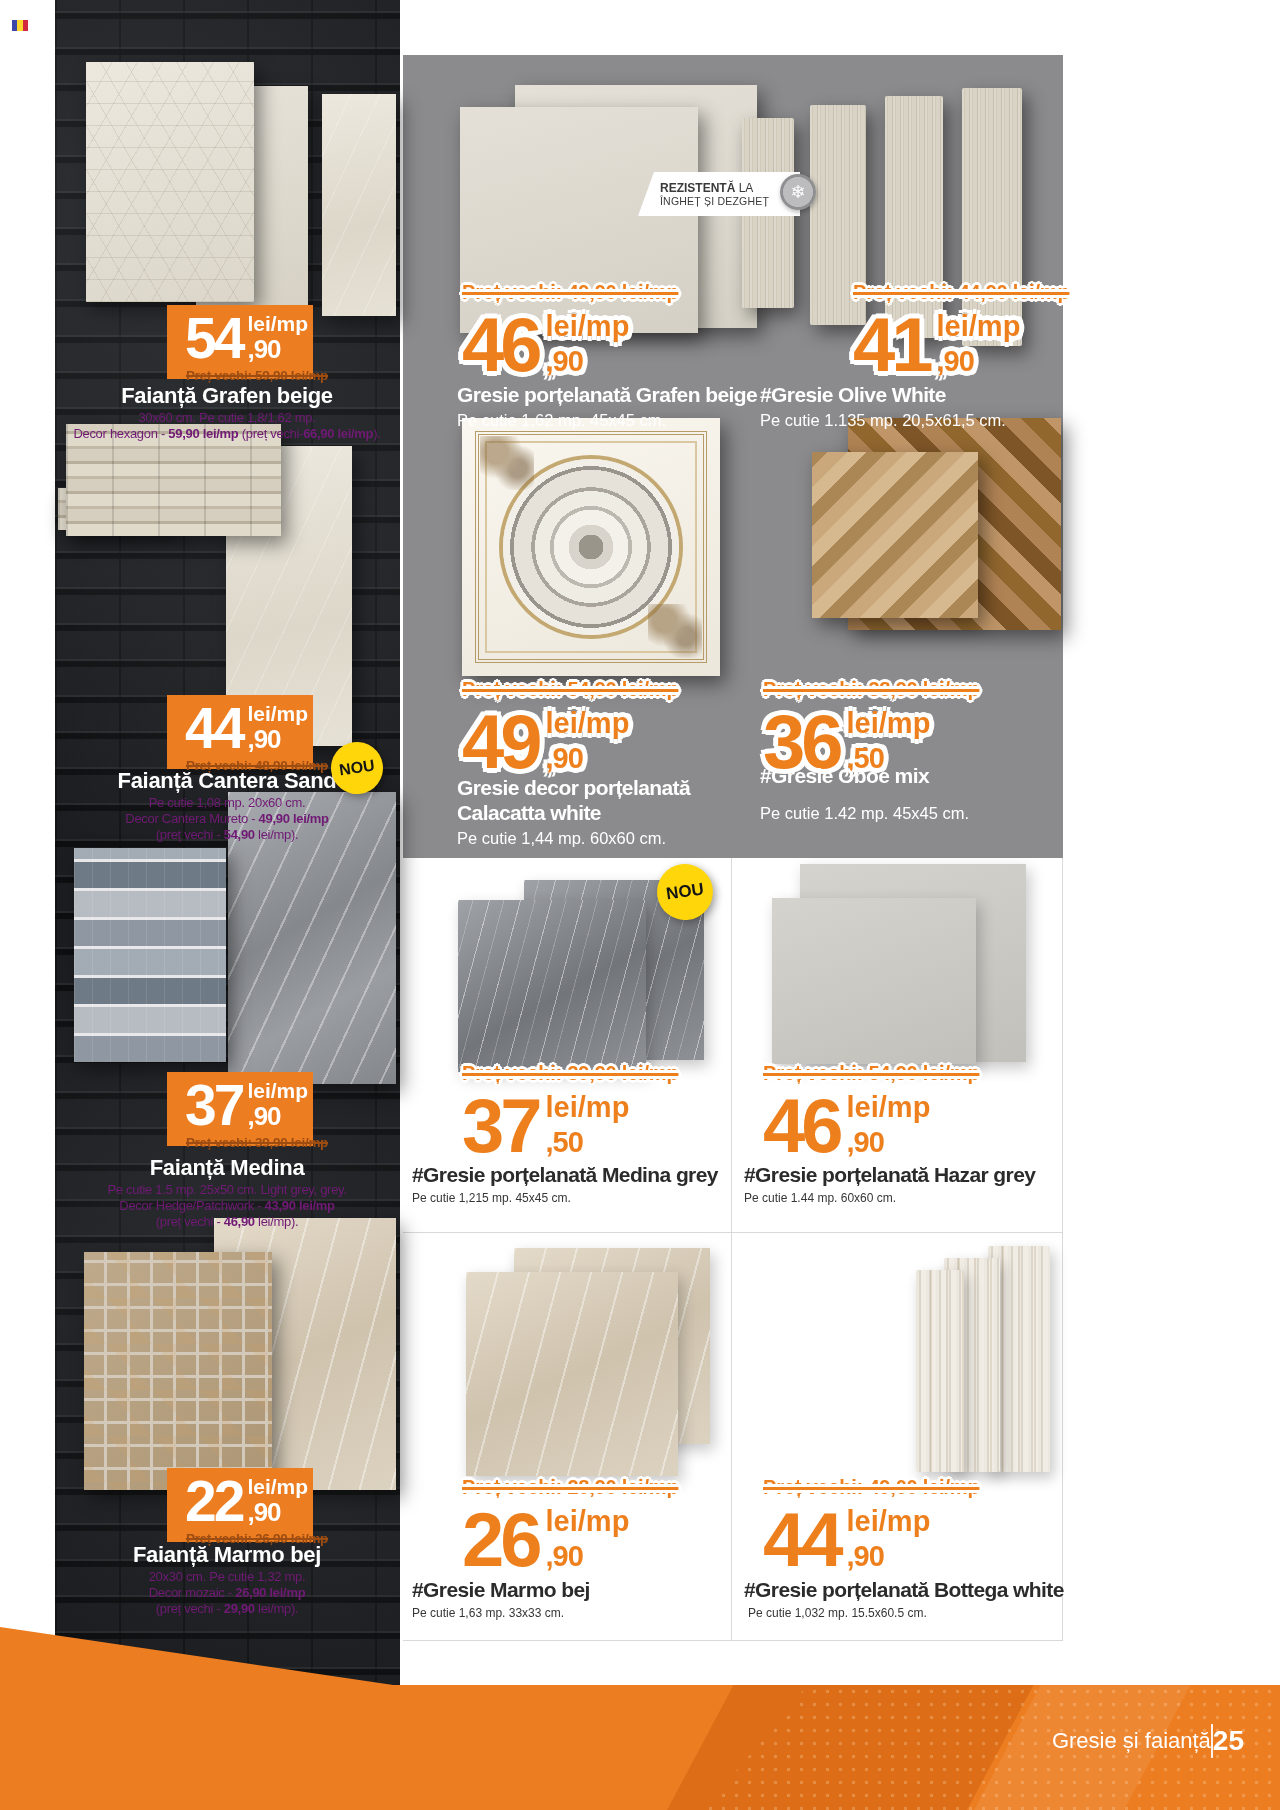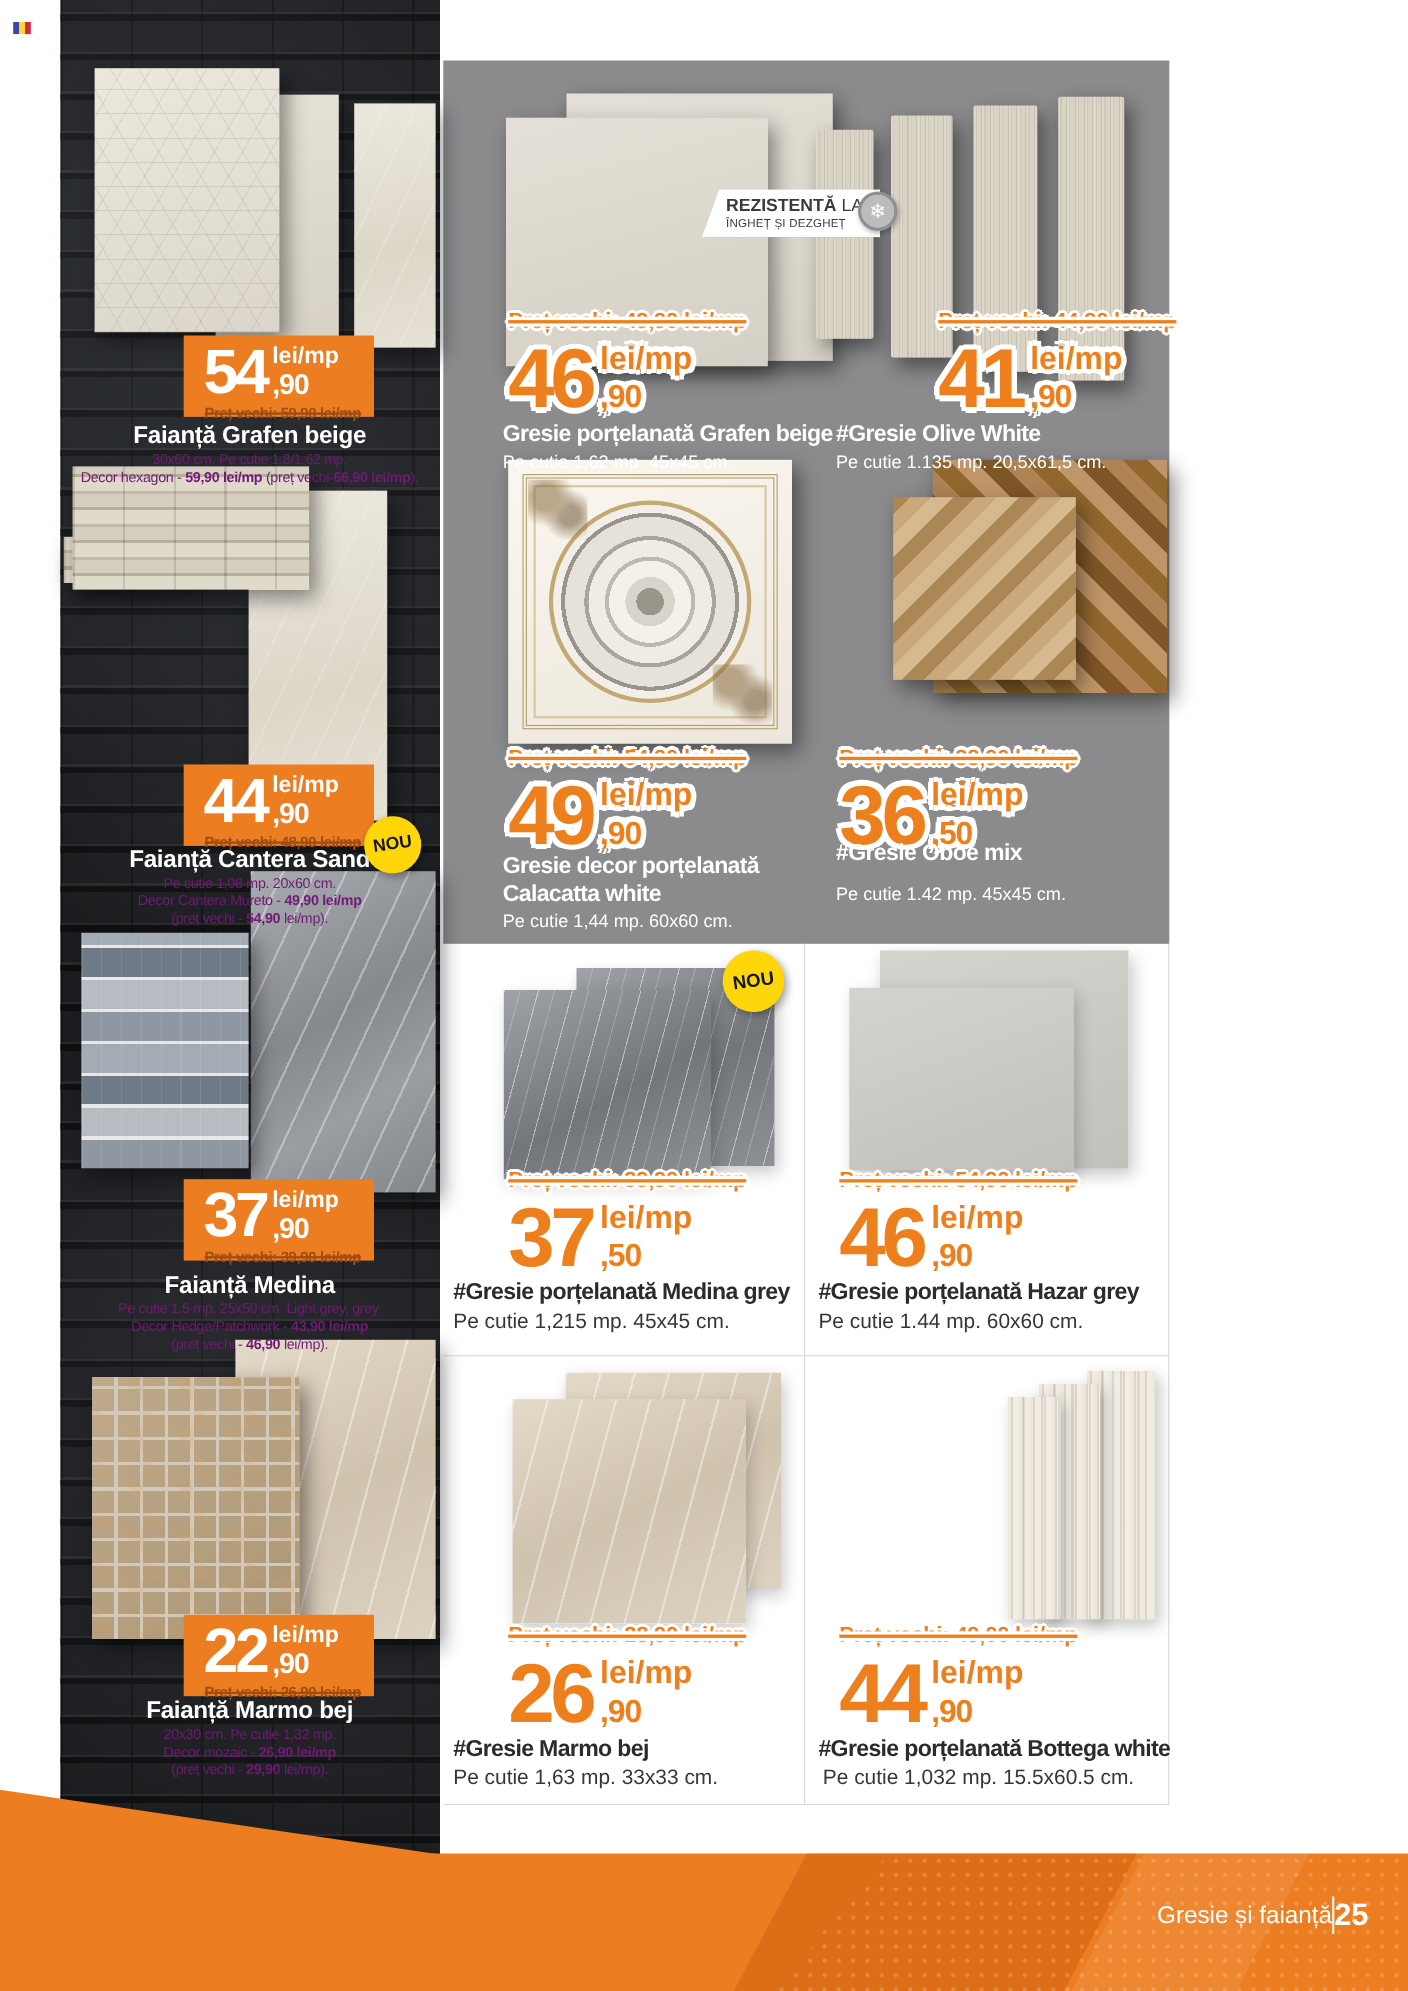--- a/index.html
+++ b/index.html
@@ -81,21 +81,21 @@
   .cal{background:linear-gradient(160deg,#faf7f0,#ece7db)}
   .cal-frame{position:absolute;inset:13px;border:4px double #b69a67;outline:2px solid #d9c7a1;outline-offset:-12px}
   .cal-medal{position:absolute;left:50%;top:50%;width:176px;height:176px;transform:translate(-50%,-50%);
       border-radius:50%;box-shadow:0 0 0 4px #c3a871;
       background:radial-gradient(circle,#9a958b 0 10%,#d8d4cb 10% 18%,#f4f1ea 18% 30%,#bdb9b0 30% 33%,#efece4 33% 45%,#a9a59c 45% 48%,#e6e2d9 48% 62%,#99958c 62% 65%,#f2efe8 65% 100%)}
   .cal-flower{position:absolute;width:54px;height:54px;opacity:.55;
       background:radial-gradient(circle at 30% 30%, #8a6b3f 0 22%, transparent 50%),
                  radial-gradient(circle at 70% 60%, #6f5430 0 18%, transparent 48%)}
 
   
-  .lbadge{position:absolute;left:167px;width:173px;height:74px;box-sizing:border-box;
+  .lbadge{position:absolute;left:167px;width:146px;height:74px;box-sizing:border-box;
       background:var(--accent);color:#fff;z-index:5;padding:5px 0 3px 18px}
   .lb1{top:305px}.lb2{top:695px}.lb3{top:1072px}.lb4{top:1468px}
   .lrow{display:flex;line-height:1}
   .lint{font-size:57px;font-weight:700;letter-spacing:-3px}
   .lcol{display:flex;flex-direction:column;margin-left:5px}
   .lunit{font-size:21px;font-weight:700;margin-top:3px}
   .ldec{font-size:26px;font-weight:700;margin-top:2px;letter-spacing:-1px}
   .lold{position:relative;left:-12px;width:168px;text-align:center;font-size:13.5px;font-weight:700;
       color:#9e4d12;text-decoration:line-through;text-decoration-thickness:2px;
       white-space:nowrap;letter-spacing:-0.3px;margin-top:1px}
@@ -119,33 +119,33 @@
   .gbig{display:flex;line-height:1;margin-top:3px;
       text-shadow:-4px -4px 0 #fff,4px -4px 0 #fff,-4px 4px 0 #fff,4px 4px 0 #fff,-5px 0 0 #fff,5px 0 0 #fff,0 -5px 0 #fff,0 5px 0 #fff}
   .gint{font-size:76px;font-weight:700;letter-spacing:-4px}
   .gcol{display:flex;flex-direction:column;justify-content:space-between;margin-left:7px;padding:5px 0 7px}
   .gunit{font-size:29px;font-weight:700}
   .gdec{font-size:29px;font-weight:700;letter-spacing:-1px}
 
   .gtitle{position:absolute;color:#fff;font-size:21px;font-weight:700;letter-spacing:-0.6px;white-space:nowrap;z-index:6}
   .gdesc{position:absolute;color:#fff;font-size:16.5px;white-space:nowrap;z-index:6}
   .wtitle{position:absolute;color:#2b2b2b;font-size:21px;font-weight:700;letter-spacing:-0.6px;white-space:nowrap;z-index:6}
-  .wdesc{position:absolute;color:#363636;font-size:19px;white-space:nowrap;z-index:6}
+  .wdesc{position:absolute;color:#363636;font-size:12px;white-space:nowrap;z-index:6}
 
   
   .nou{position:absolute;background:var(--nou);border-radius:50%;display:flex;align-items:center;justify-content:center;
       font-weight:700;color:#151515;transform:rotate(-8deg);z-index:7;box-shadow:2px 3px 8px rgba(0,0,0,.35)}
   .nou1{left:331px;top:742px;width:52px;height:52px;font-size:16px}
   .nou2{left:657px;top:864px;width:56px;height:56px;font-size:17px}
 
   .frost{position:absolute;left:638px;top:172px;width:162px;height:44px;background:#fff;z-index:7;
       clip-path:polygon(16px 0,100% 0,100% 100%,0 100%);
       display:flex;flex-direction:column;justify-content:center;padding:2px 8px 2px 22px;box-sizing:border-box;
       color:#3a3a3a;box-shadow:2px 3px 6px rgba(0,0,0,.3)}
-  .frost-l1{font-size:16px}
+  .frost-l1{font-size:12px}
   .frost-l1 .fb{font-weight:700}
   .frost-l2{font-size:10.5px;letter-spacing:.2px}
   .gear{position:absolute;left:780px;top:174px;width:36px;height:36px;border-radius:50%;z-index:8;
       background:radial-gradient(circle,#bcbcbe 58%,#8f8f91 60%);display:flex;align-items:center;justify-content:center;
       color:#fff;font-size:18px;box-shadow:1px 2px 5px rgba(0,0,0,.3)}
 
   .flag{position:absolute;left:12px;top:20px;width:16px;height:11px;z-index:2;
       background:linear-gradient(90deg,#26339f 33%,#fcd116 33% 66%,#ce1126 66%);opacity:.9}
 
   

